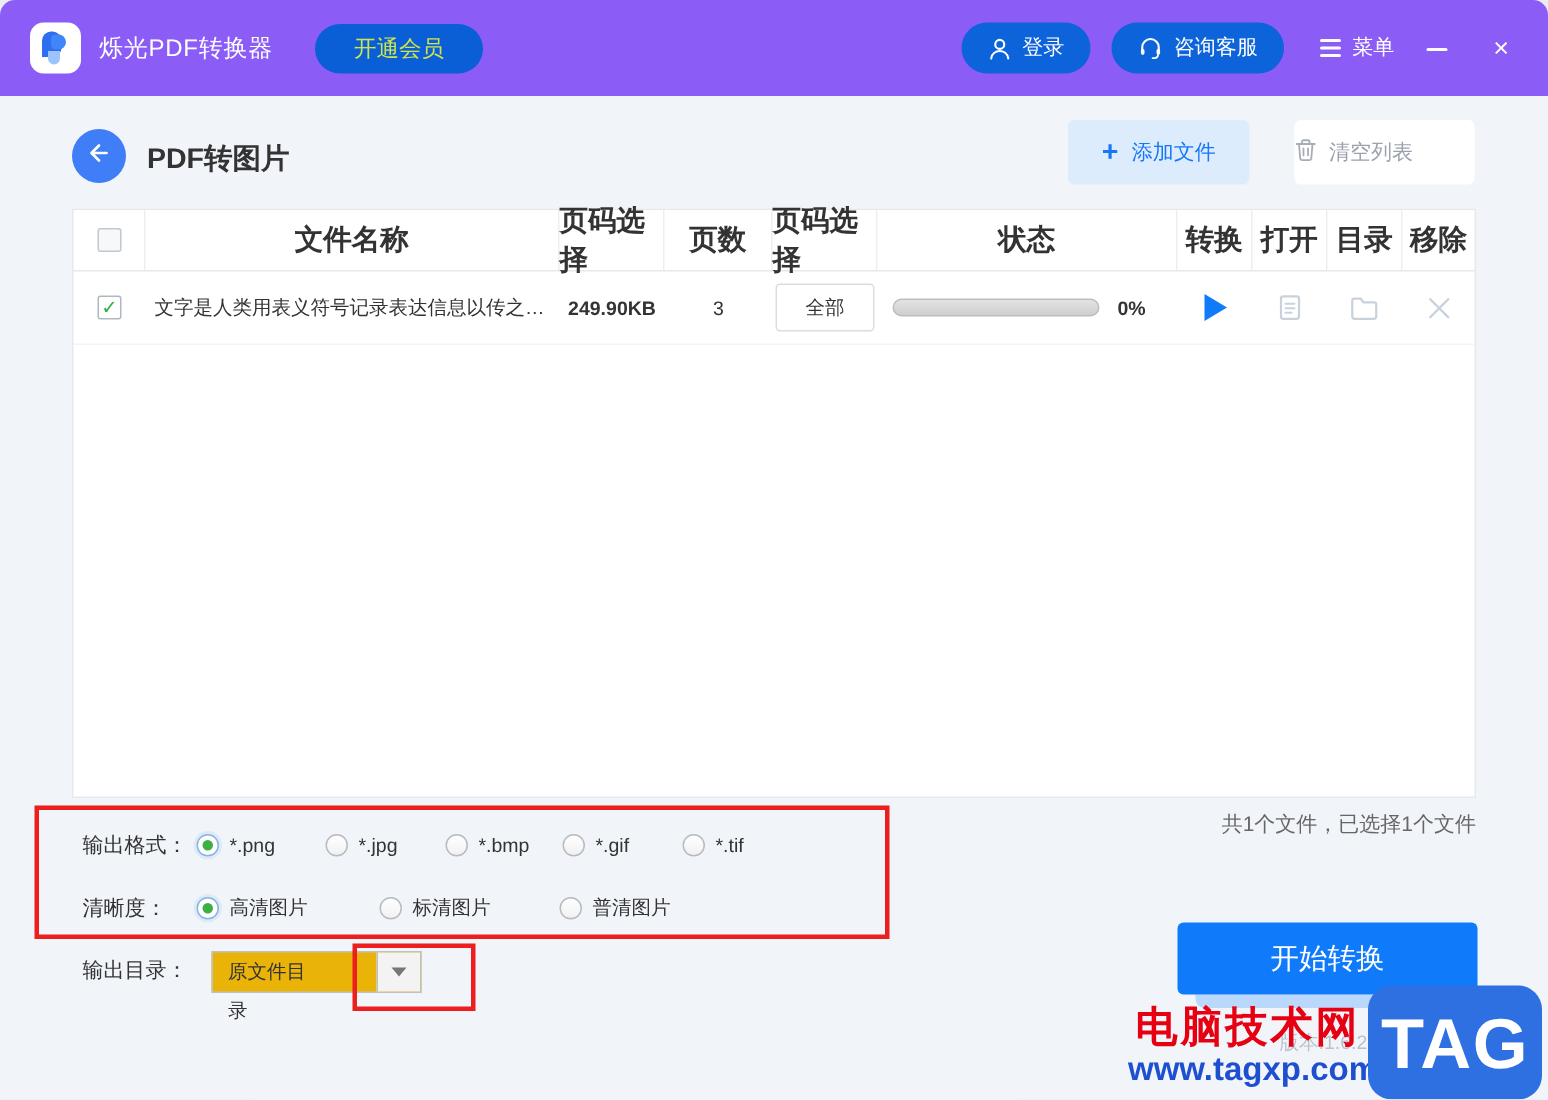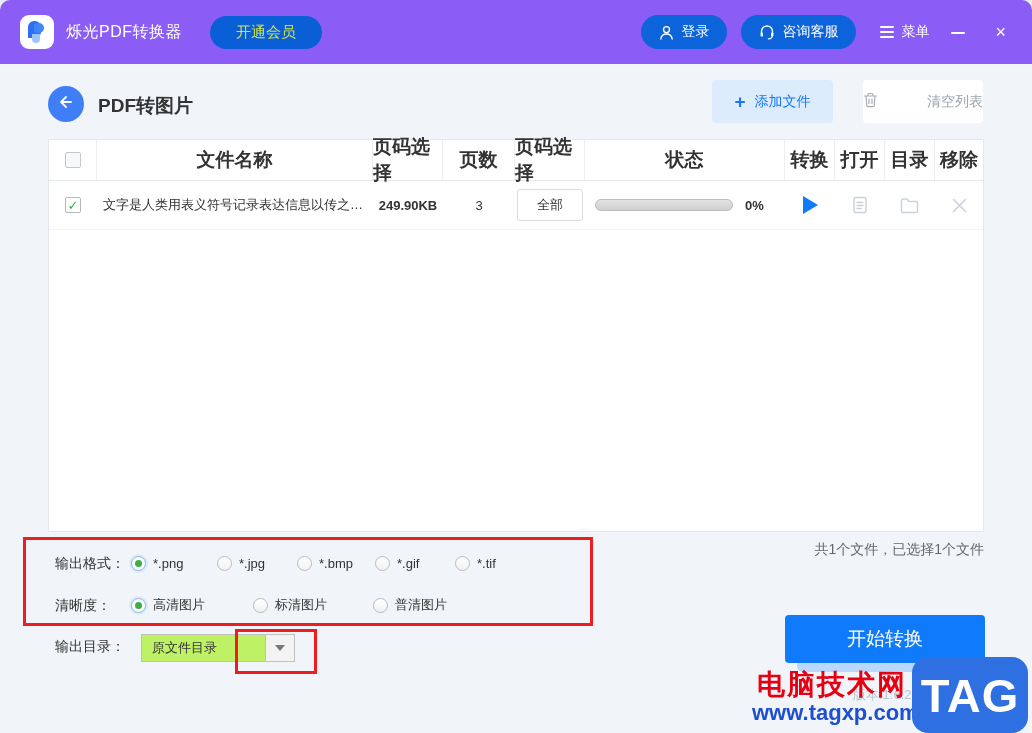--- a/index.html
+++ b/index.html
@@ -20,21 +20,21 @@
   .hamburger{display:flex;flex-direction:column;gap:3px;}
   .hamburger i{display:block;width:14px;height:2px;background:#fff;border-radius:1px;}
   .win-btn{color:#fff;font-size:18px;padding:2px 8px;cursor:pointer;line-height:1;}
   .min-glyph{display:inline-block;width:14px;height:2px;background:#fff;border-radius:1px;vertical-align:middle;}
 
   
   .back-circle{position:absolute;left:48px;top:86px;width:36px;height:36px;border-radius:50%;background:#3f7ef7;display:flex;align-items:center;justify-content:center;cursor:pointer;}
   .page-title{position:absolute;left:98px;top:93px;font-size:19px;font-weight:bold;color:#333;}
   .btn-add{position:absolute;left:712px;top:80px;width:121px;height:43px;background:#ddecfd;border-radius:4px;display:flex;align-items:center;justify-content:center;gap:9px;color:#1677f8;font-size:14px;cursor:pointer;}
   .btn-add .plus{font-size:19px;font-weight:bold;line-height:1;}
-  .btn-clear{position:absolute;left:863px;top:80px;width:120px;height:43px;background:#fff;border-radius:4px;display:flex;align-items:center;justify-content:space-between;gap:8px;color:#9aa3ad;font-size:14px;cursor:pointer;}
+  .btn-clear{position:absolute;left:863px;top:80px;width:120px;height:43px;background:#fff;border-radius:4px;display:flex;align-items:center;justify-content:flex-start;gap:8px;color:#9aa3ad;font-size:14px;cursor:pointer;}
 
   
   .table{position:absolute;left:48px;top:139px;width:936px;height:393px;background:#fff;border:1px solid #e5e8ec;box-sizing:border-box;}
   .t-grid{display:grid;grid-template-columns:48px 276px 70px 72px 70px 200px 50px 50px 50px 48px;}
   .t-head{height:40px;border-bottom:1px solid #e5e8ec;}
   .t-head .cell{display:flex;align-items:center;justify-content:center;font-size:19px;font-weight:bold;color:#333;border-right:1px solid #eceff2;height:40px;box-sizing:border-box;}
   .t-head .cell:last-child{border-right:none;}
   .t-row{height:48px;border-bottom:1px solid #f3f4f6;}
   .t-row .cell{display:flex;align-items:center;justify-content:center;font-size:13px;color:#333;height:48px;box-sizing:border-box;}
   .cell.name{justify-content:flex-start;padding:0 6px;white-space:nowrap;overflow:hidden;text-overflow:ellipsis;display:block;line-height:48px;}
@@ -56,21 +56,21 @@
   .opt-row{position:absolute;left:0;width:740px;height:22px;}
   .opt-label{position:absolute;left:55px;top:0;font-size:14px;color:#333;line-height:22px;}
   .radio-item{position:absolute;top:0;display:flex;align-items:center;gap:7px;cursor:pointer;height:22px;}
   .radio{width:15px;height:15px;border-radius:50%;border:1px solid #b7bcc2;background:linear-gradient(#fff,#f1f1f1);box-sizing:border-box;position:relative;}
   .radio.checked{border-color:#8db4dd;box-shadow:0 0 0 2px #dcebf8;background:#fff;}
   .radio.checked::after{content:"";position:absolute;left:3px;top:3px;width:7px;height:7px;border-radius:50%;background:#3cb043;}
   .radio-label{font-size:13px;color:#333;}
 
   .dir-row{position:absolute;left:0;top:634px;height:28px;width:400px;}
   .dir-label{position:absolute;left:55px;top:4px;font-size:14px;color:#333;}
-  .dir-select{position:absolute;left:141px;top:0;width:154px;height:28px;border:1px solid #c0c0c0;box-sizing:border-box;display:flex;cursor:pointer;background:#bef264;gap:43px;}
+  .dir-select{position:absolute;left:141px;top:0;width:140px;height:28px;border:1px solid #c0c0c0;box-sizing:border-box;display:flex;cursor:pointer;background:#eab308;gap:43px;}
   .dir-value{flex:1;font-size:13px;color:#333;line-height:26px;padding-left:10px;}
   .dir-arrow{width:28px;background:#f3f3f3;border-left:1px solid #c0c0c0;display:flex;align-items:center;justify-content:center;}
   .dir-arrow i{width:0;height:0;border-left:5px solid transparent;border-right:5px solid transparent;border-top:6px solid #777;}
 
   
   .annot{position:absolute;border:3px solid #ec1e1e;box-sizing:border-box;pointer-events:none;z-index:30;}
   .annot1{left:23px;top:537px;width:570px;height:89px;}
   .annot2{left:235px;top:629px;width:82px;height:45px;}
 
   

